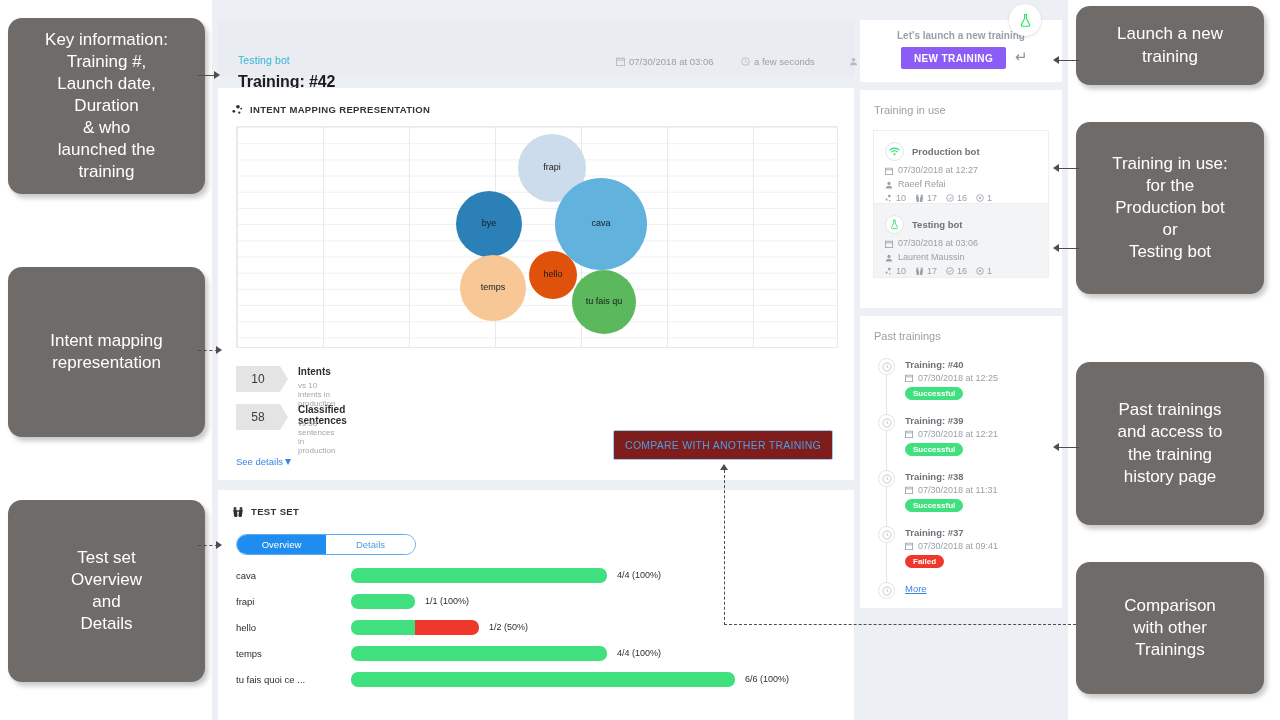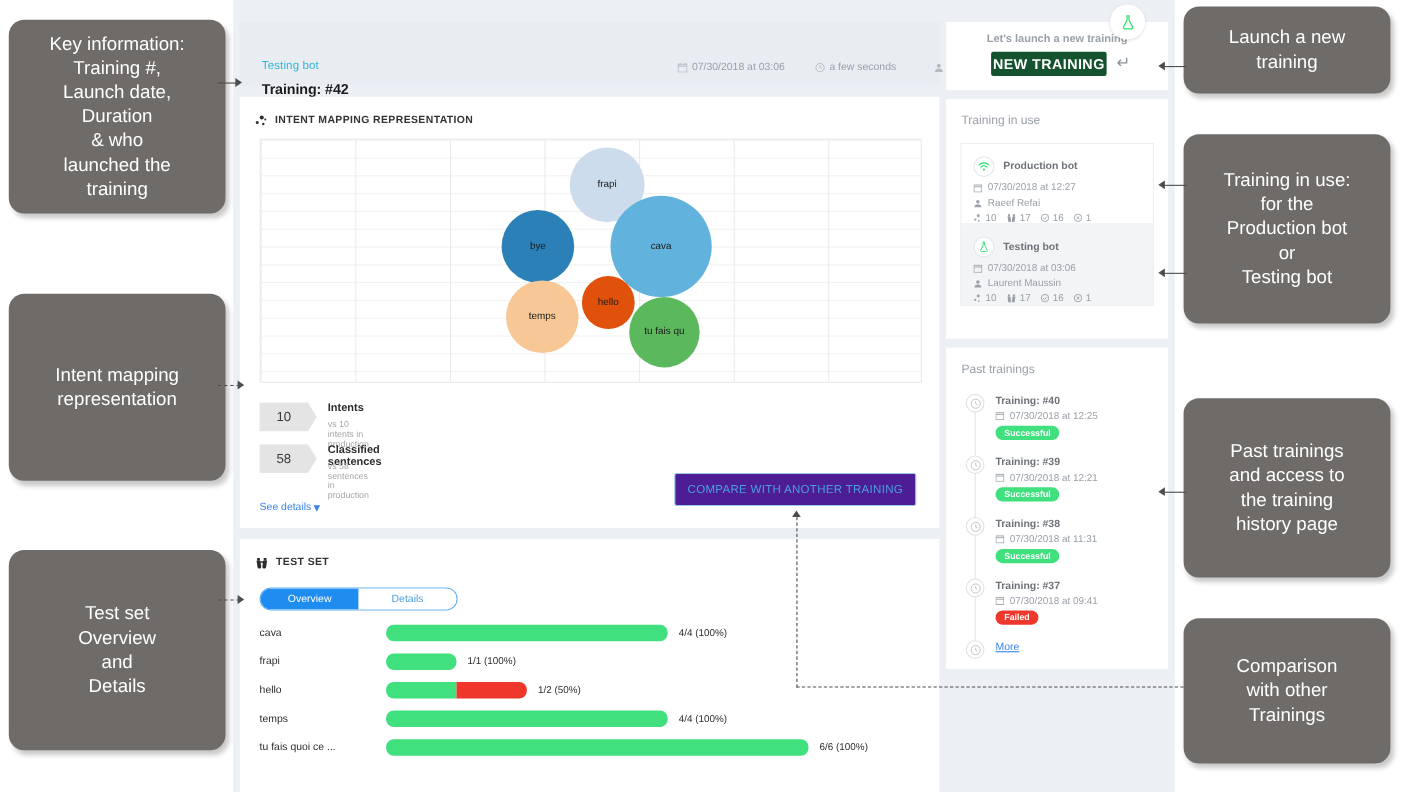--- a/index.html
+++ b/index.html
@@ -23,21 +23,21 @@
   .header-card {
     position:absolute; left:6px; top:20px; width:636px; height:57px;
     background:#e9ecf1;
   }
   .bot-label {
     position:absolute; left:20px; top:34px;
     font-size:10.5px; color:#34b6d6; letter-spacing:.1px;
   }
   .training-no {
     position:absolute; left:20px; top:53px;
-    font-size:13px; font-weight:bold; color:#1d1d1d; letter-spacing:-.1px;
+    font-size:16px; font-weight:bold; color:#1d1d1d; letter-spacing:-.1px;
   }
   .meta {
     position:absolute; top:56px; font-size:9.5px; color:#9aa0a8;
     display:flex; align-items:center; gap:4px; white-space:nowrap;
   }
   .meta.m1 { left:404px; }
   .meta.m2 { left:529px; }
   .meta.m3 { left:637px; }
   .meta svg { display:block; }
 
@@ -91,21 +91,21 @@
 
   .see-details {
     position:absolute; left:18px; top:366px;
     font-size:9.5px; color:#3a84e8; 
     display:flex; align-items:center; gap:2px;
   }
   .see-details .chev { text-decoration:none; color:#3a84e8; font-size:12px; }
 
   .compare-btn {
     position:absolute; left:395px; top:342px; width:220px; height:30px;
-    border:1px solid #9ccbf0; background:#4c1d95; border-radius:2px;
+    border:1px solid #9ccbf0; background:#7f1d1d; border-radius:2px;
     color:#4a9fe0; font-size:10.5px; letter-spacing:.25px;
     display:flex; align-items:center; justify-content:center;
   }
 
   
   .seg {
     position:absolute; left:18px; top:44px; width:180px; height:21px;
     border:1px solid #5aabf2; border-radius:11px; overflow:hidden; display:flex;
   }
   .seg > div {
@@ -139,21 +139,21 @@
   .side-h {
     position:absolute; left:14px; top:14px;
     font-size:11px; color:#9aa0a8;
   }
   .newtraining-caption {
     position:absolute; left:0; right:0; top:10px; text-align:center;
     font-size:10px; color:#9aa0a8;font-weight:bold;
   }
   .newtraining-btn {
     position:absolute; left:41px; top:27px; width:105px; height:22px;
-    background:#14532d; color:#fff; font-size:13px; font-weight:bold;
+    background:#8b5cf6; color:#fff; font-size:10px; font-weight:bold;
     letter-spacing:.4px; display:flex; align-items:center; justify-content:center;
     border-radius:2px;
   }
   .enter-key {
     position:absolute; left:155px; top:28px; font-size:15px; color:#8d939b;
   }
 
   .use-card {
     position:absolute; left:13px; width:176px;
     border:1px solid #eceff1;

